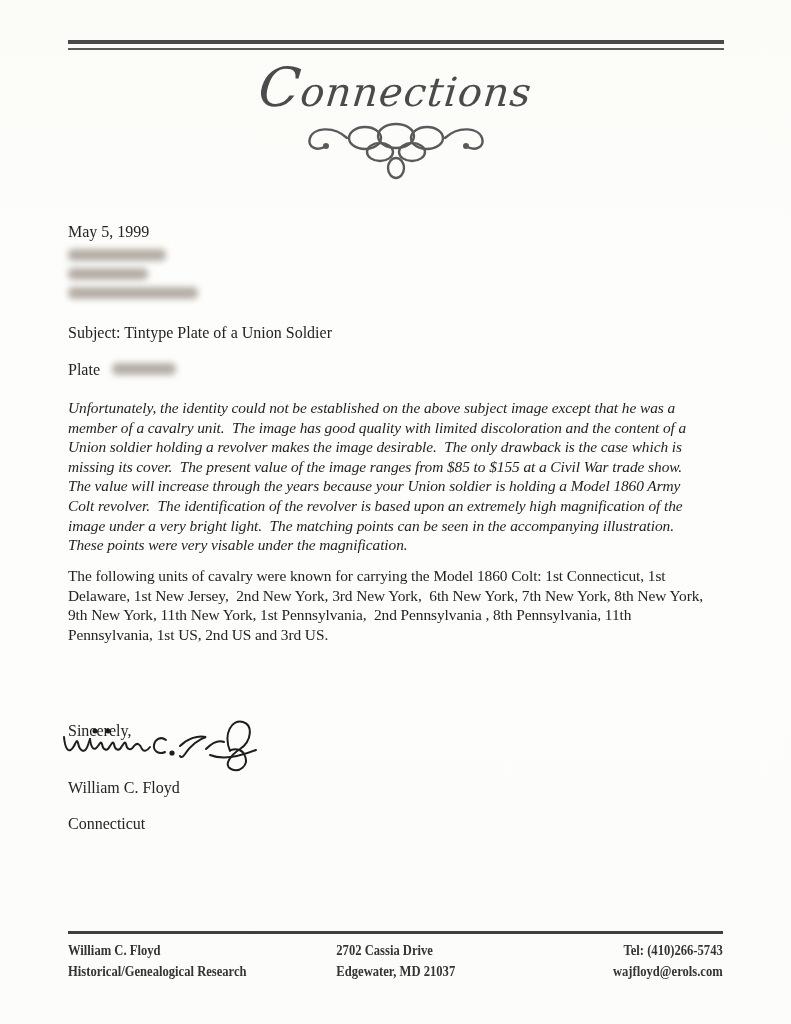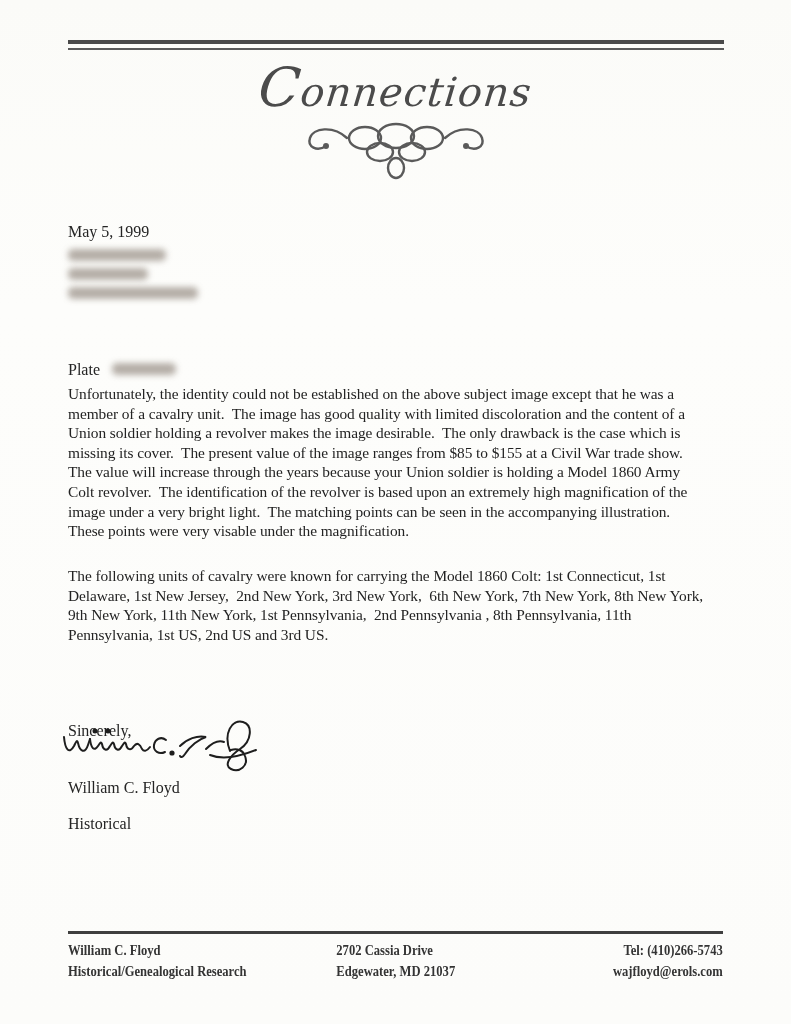--- a/index.html
+++ b/index.html
@@ -38,21 +38,21 @@
   .subject{top:324px;}
   .greeting{top:361px;}
   .blur-inline{display:inline-block;width:64px;height:12px;background:#a8a098;border-radius:5px;filter:blur(3px);opacity:.85;margin-left:12px;}
   .para{
     white-space:pre;
     font-size:15.4px;
     line-height:19.6px;
     letter-spacing:-0.08px;
     color:#232323;
   }
-  .p1{top:384px;}
+  .p1{top:398px;font-style:italic;}
   .p2{top:566px;font-family:Liberation Serif, serif;}
   .closing{top:722px;}
   .signature{position:absolute;left:58px;top:713px;}
   .signer{top:779px;}
   .attachment{top:815px;}
   
   .footer-rule{position:absolute;left:68px;top:931px;width:655px;height:3px;background:#3f3f3f;}
   .footer{
     position:absolute;left:68px;top:940px;width:655px;
     display:grid;grid-template-columns:1fr auto 1fr;
@@ -92,20 +92,21 @@
   </div>
 
   <div class="block date">May 5, 1999</div>
 
   <div class="block recipient">
     <div class="blurline b1"></div>
     <div class="blurline b2"></div>
     <div class="blurline b3"></div>
   </div>
 
+  <div class="block subject">Subject: Tintype Plate of a Union Soldier</div>
 
   <div class="block greeting">
     <span>Plate</span><span class="blur-inline"></span>
   </div>
 
   <div class="block para p1">Unfortunately, the identity could not be established on the above subject image except that he was a
 member of a cavalry unit.  The image has good quality with limited discoloration and the content of a
 Union soldier holding a revolver makes the image desirable.  The only drawback is the case which is
 missing its cover.  The present value of the image ranges from $85 to $155 at a Civil War trade show.
 The value will increase through the years because your Union soldier is holding a Model 1860 Army
@@ -130,21 +131,21 @@
       <circle cx="114" cy="40" r="1.6" fill="#1e1e1e"></circle>
       <path d="M122,33 C129,26 139,22 148,24 C141,26 132,33 127,41 C125,44 123,45 122,43"></path>
       <path d="M148,36 C154,30 161,27 166,29"></path>
       <path d="M172,38 C165,20 174,6 185,9 C195,12 194,28 182,36 C173,42 165,52 173,56 C181,60 191,53 187,43 C185,37 179,35 173,37"></path>
       <path d="M152,42 C162,46 178,45 198,37"></path>
     </g>
   </svg>
 
   <div class="block signer">William C. Floyd</div>
 
-  <div class="block attachment">Historical</div>
+  <div class="block attachment">Connecticut</div>
 
   <div class="footer-rule"></div>
 
   <div class="footer">
     <div class="fcol fcol-left">
       <div>William C. Floyd</div>
       <div>Historical/Genealogical Research</div>
     </div>
     <div class="fcol fcol-center">
       <div>2702 Cassia Drive</div>

